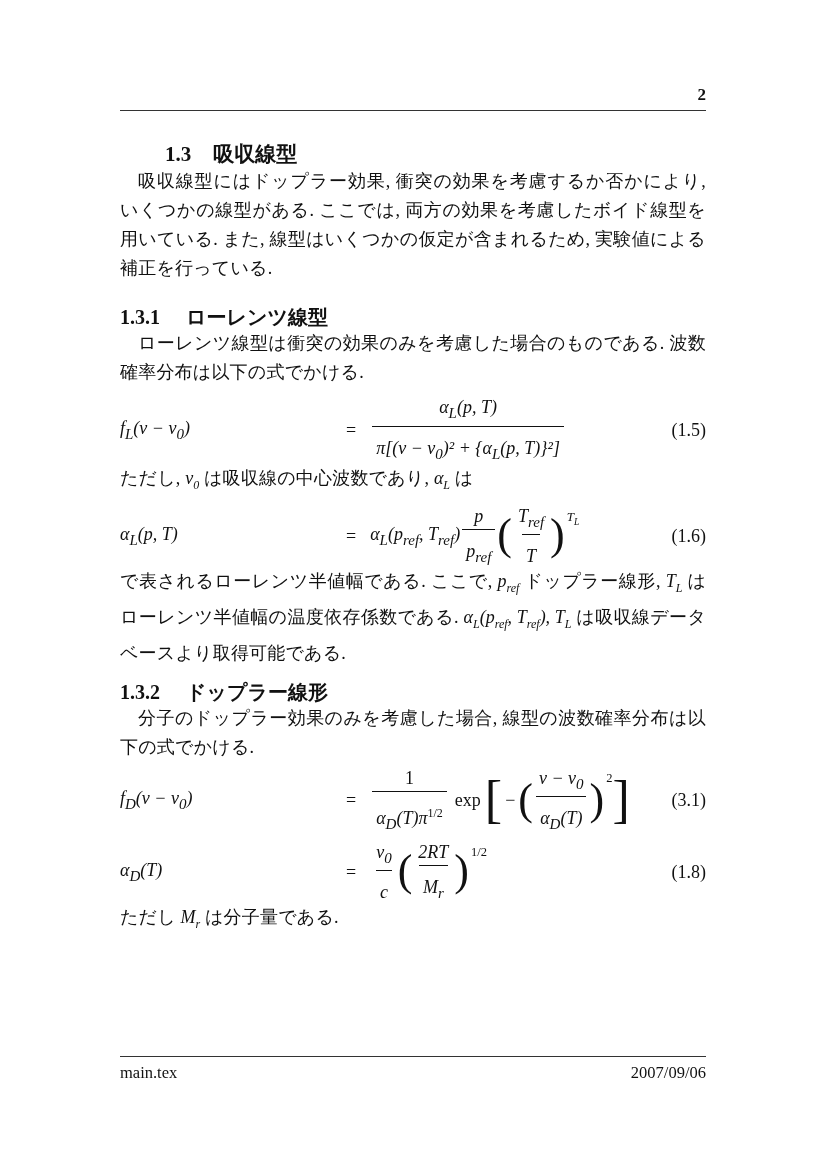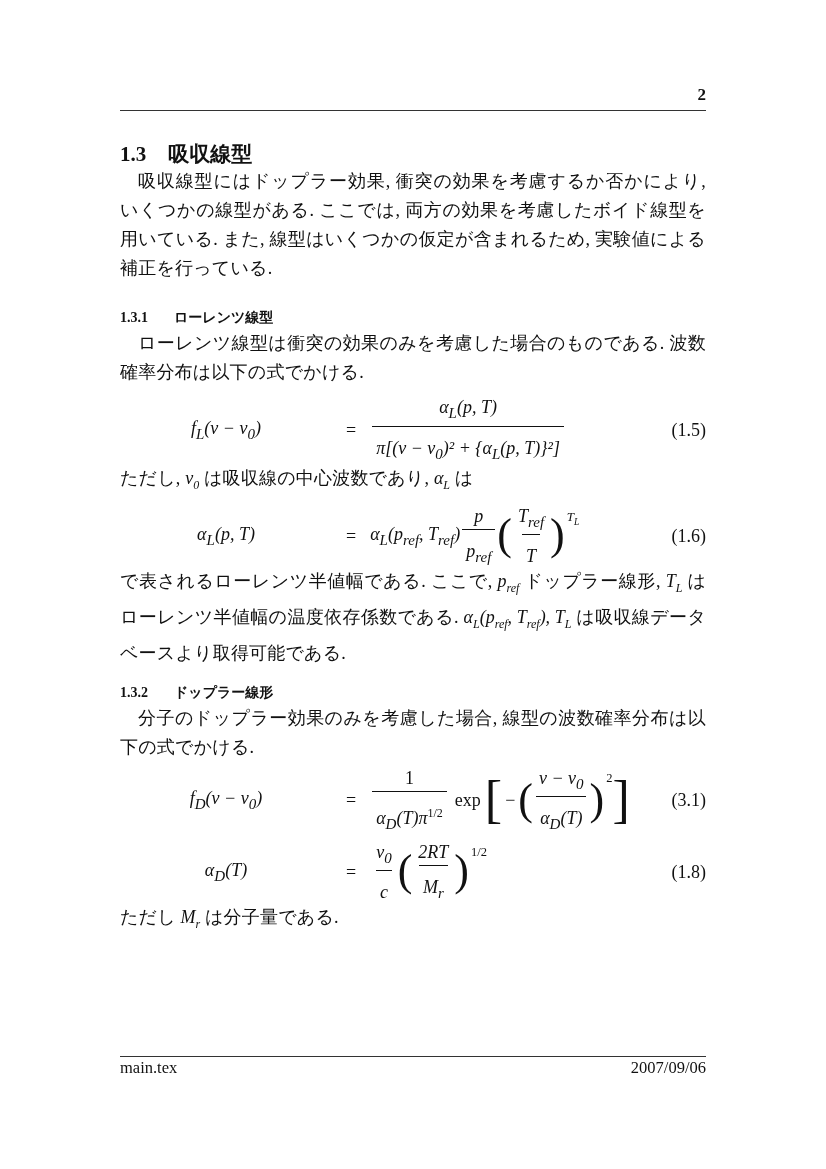--- a/index.html
+++ b/index.html
@@ -12,23 +12,23 @@
     overflow: hidden;
   }
   .content { position: absolute; left: 120px; top: 0; width: 586px; }
 
   
   .pagenum-row { margin-top: 84px; text-align: right; font-weight: bold; font-size: 17px; line-height: 22px; }
   .header-rule { border: none; border-top: 1.6px solid #333; margin: 4px 0 0 0; }
 
   
   .section-heading { margin: 30px 0 0 0; font-size: 21px; line-height: 26px; font-weight: bold; }
-  .section-heading .sec-num { font-family: "Liberation Serif", serif; margin-right: 22px; }
+  .section-heading .sec-num { font-family: "Liberation Serif", serif; margin-right: 22px; margin-left: 45px; }
   .section-heading .sec-title { font-family: "Liberation Sans", "DejaVu Sans", sans-serif; }
-  .subsection-heading { font-size: 14px; line-height: 23px; font-weight: bold; margin: 0; }
+  .subsection-heading { font-size: 20px; line-height: 23px; font-weight: bold; margin: 0; }
   .subsection-heading .sec-num { font-family: "Liberation Serif", serif; margin-right: 26px; }
   .subsection-heading .sec-title { font-family: "Liberation Sans", "DejaVu Sans", sans-serif; }
   .sub1 { margin-top: 23px; }
   .sub2 { margin-top: 13px; }
 
   
   p.body {
     font-size: 18px; line-height: 29px; margin: 0;
     text-align: justify; letter-spacing: 0.2px;
   }
@@ -47,21 +47,21 @@
   
   .equation {
     display: flex; align-items: center;
     font-size: 18px; font-style: italic;
     font-family: "Liberation Serif", "DejaVu Serif", serif;
   }
   .eq15 { margin-top: 9px;  min-height: 52px; }
   .eq16 { margin-top: 5px;  min-height: 60px; }
   .eq17 { margin-top: 5px;  min-height: 58px; }
   .eq18 { margin-top: 6px;  min-height: 54px; }
-  .eq-lhs { width: 212px; text-align: center; white-space: nowrap; }
+  .eq-lhs { width: 212px; text-align: left; white-space: nowrap; }
   .eq-rel { margin: 0 14px; font-style: normal; }
   .eq-rhs { display: inline-flex; align-items: center; white-space: nowrap; }
   .eq-tag { margin-left: auto; font-style: normal; }
 
   .frac { display: inline-flex; flex-direction: column; align-items: center; margin: 0 2px; }
   .frac .num { padding: 0 4px 2px 4px; line-height: 22px; }
   .frac .den { border-top: 1.2px solid #111; padding: 10px 4px 0 4px; line-height: 22px; }
 
   .d { font-style: normal; font-weight: 300; line-height: 1; position: relative; top: -1px; }
   .d-paren { font-size: 44px; }
@@ -71,21 +71,21 @@
   .hi.up { font-style: normal; font-size: 12.5px; }
   .hi sub { font-size: 9.5px; }
   sup.up { font-style: normal; font-size: 12px; }
   .exp-word { font-style: normal; margin: 0 4px 0 6px; }
   .op { font-style: normal; margin: 0 3px; }
   .coef { white-space: nowrap; }
 
   
   .footer { position: absolute; left: 120px; width: 586px; top: 1056px; font-size: 16.5px; }
   .footer-rule { border: none; border-top: 1.4px solid #333; margin: 0; }
-  .footer-row { display: flex; justify-content: space-between; line-height: 21px; text-align: right; }
+  .footer-row { display: flex; justify-content: space-between; margin-top: 5px; line-height: 21px; text-align: right; }
 </style>
 </head>
 <body>
 
 <div class="page">
   <div class="content">
 
     <div class="pagenum-row">
       <span>2</span>
     </div>

